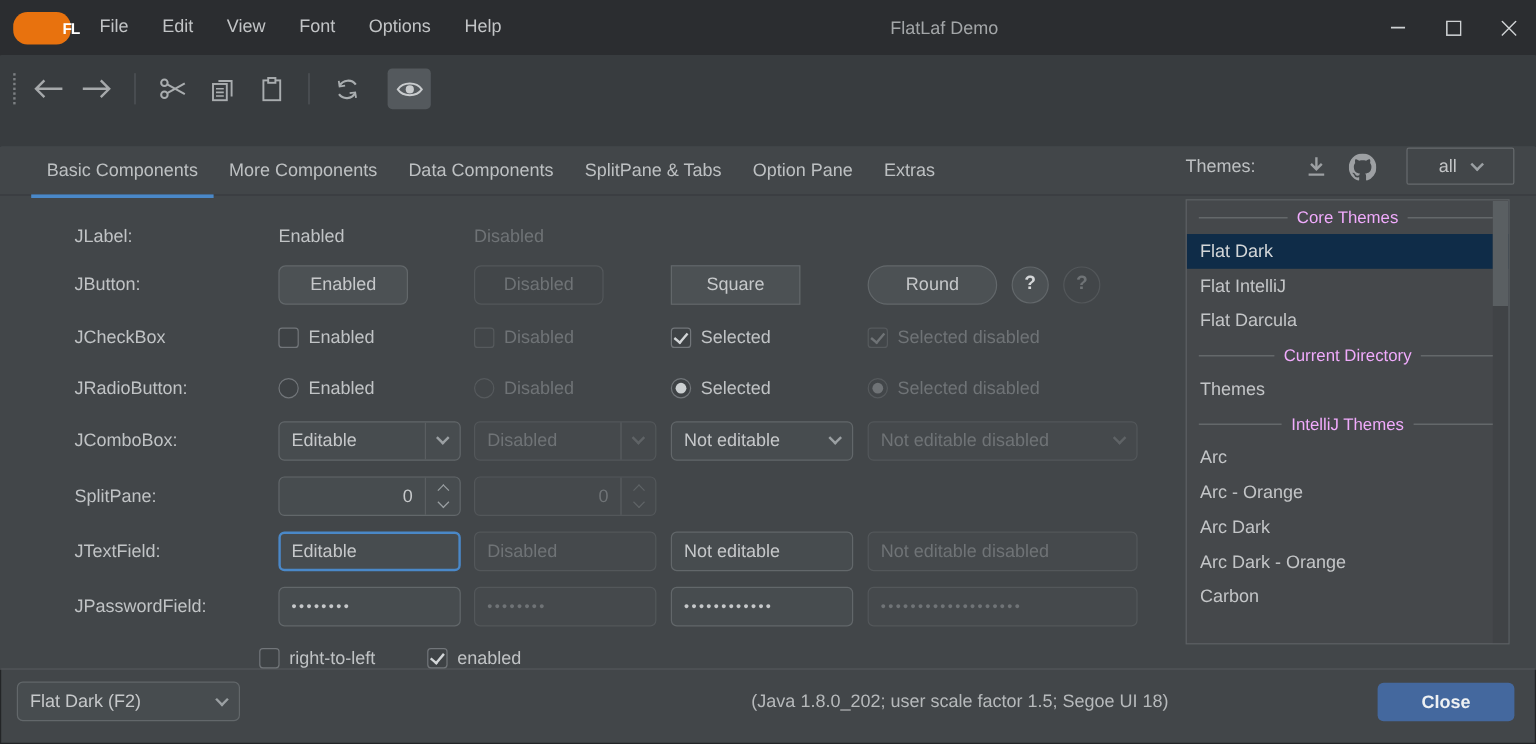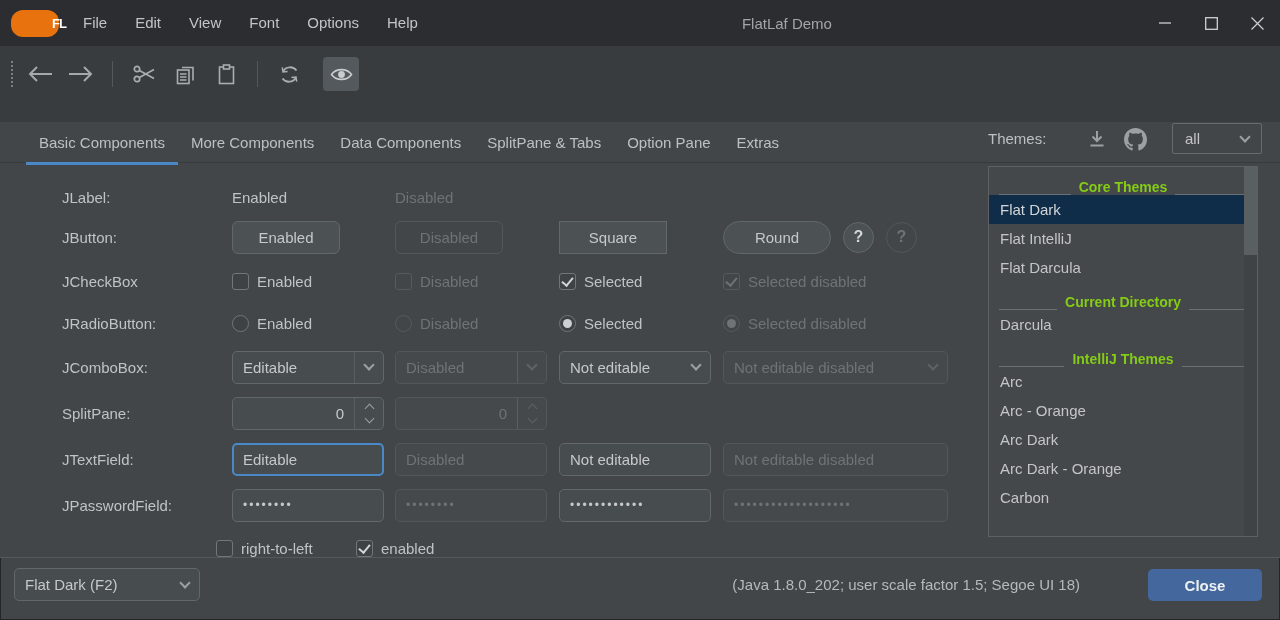--- a/index.html
+++ b/index.html
@@ -45,30 +45,30 @@
     height: 3px; background: #4a88c8; }
 
   
   .themes-label { position: absolute; top: 130px; left: 988px; font-size: 15px; color: #bdc0c2; }
   .icon-btn { position: absolute; width: 30px; height: 30px; display: flex;
     align-items: center; justify-content: center; border-radius: 4px; }
   .dl-btn { top: 124px; left: 1082px; }
   .gh-btn { top: 124px; left: 1120px; }
   .all-combo { position: absolute; top: 123px; left: 1172px; width: 90px; height: 31px;
     border: 1px solid #676b6e; border-radius: 2px; display: flex; align-items: center;
-    justify-content: space-between; padding: 0 12px; font-size: 15px; color: #c3c5c7; }
+    justify-content: space-between; padding: 0 26px; font-size: 15px; color: #c3c5c7; }
 
   
   .theme-list { position: absolute; top: 166px; left: 988px; width: 270px; height: 371px;
     background: #45484b; border: 1px solid #5d6164; overflow: hidden; }
   .tl-item { height: 29px; line-height: 29px; padding-left: 11px; font-size: 15px;
     color: #c3c5c7; cursor: default; }
   .tl-item.selected { background: #0f2c48; color: #d3d6d8; }
-  .tl-sep { height: 28px; display: flex; align-items: flex-end; gap: 8px;
-    color: #84cc16; font-size: 14px; padding: 0 10px; font-weight: bold; }
+  .tl-sep { height: 28px; display: flex; align-items: center; gap: 8px;
+    color: #f0abfc; font-size: 14px; padding: 0 10px; }
   .tl-sep .line { flex: 1; height: 1px; background: #6d7073; }
   .tl-scroll { position: absolute; top: 0; right: 0; width: 13px; height: 100%; background: #404346; }
   .tl-thumb { position: absolute; top: 0; right: 0; width: 13px; height: 88px; background: #5a5f62; }
 
   
   .row { position: absolute; left: 30px; width: 960px; height: 34px; }
   .cell { position: absolute; top: 0; height: 34px; display: flex; align-items: center; margin-left: 32px; }
   .c0 { left: 0; }  .c1 { left: 170px; } .c2 { left: 333px; } .c3 { left: 497px; } .c4 { left: 661px; justify-content: center; }
   .row-label { font-size: 15px; color: #c0c3c5; }
   .txt-lbl { font-size: 15px; color: #c0c3c5; }
@@ -121,21 +121,21 @@
   .field.disabled { border-color: #53575a; background: #45494c; color: #6f7376; }
   .field.pw { font-size: 12px; letter-spacing: 2px; }
   .w152 { width: 152px; } .w225 { width: 225px; }
 
   
   .status-sep { position: absolute; top: 557px; left: 0; width: 100%; height: 1px; background: #55595c; }
   .sb-combo { position: absolute; top: 568px; left: 14px; width: 186px; }
   .sb-check { position: absolute; top: 540px; height: 34px; display: flex; align-items: flex-start; }
   .rtl-check { left: 216px; }
   .en-check { left: 356px; }
-  .sb-info { position: absolute; top: 576px; left: 520px; width: 560px; text-align: right;
+  .sb-info { position: absolute; top: 576px; left: 520px; width: 560px; text-align: center;
     font-size: 15px; color: #b6b9bb; }
   .close-btn { position: absolute; top: 569px; left: 1148px; width: 114px; height: 32px;
     background: #44689e; border-radius: 5px; color: #eef1f3; font-weight: bold; font-size: 15px;
     display: flex; align-items: center; justify-content: center; }
 </style>
 </head>
 <body>
 
 <div class="titlebar">
   <div class="logo">FL</div>
@@ -256,21 +256,21 @@
       <span class="line"></span>
     </div>
   <div class="tl-item selected">Flat Dark</div>
   <div class="tl-item">Flat IntelliJ</div>
   <div class="tl-item">Flat Darcula</div>
   <div class="tl-sep">
       <span class="line"></span>
       <span>Current Directory</span>
       <span class="line"></span>
     </div>
-  <div class="tl-item">Darcula</div>
+  <div class="tl-item">Themes</div>
   <div class="tl-sep">
       <span class="line"></span>
       <span>IntelliJ Themes</span>
       <span class="line"></span>
     </div>
   <div class="tl-item">Arc</div>
   <div class="tl-item">Arc - Orange</div>
   <div class="tl-item">Arc Dark</div>
   <div class="tl-item">Arc Dark - Orange</div>
   <div class="tl-item">Carbon</div>

